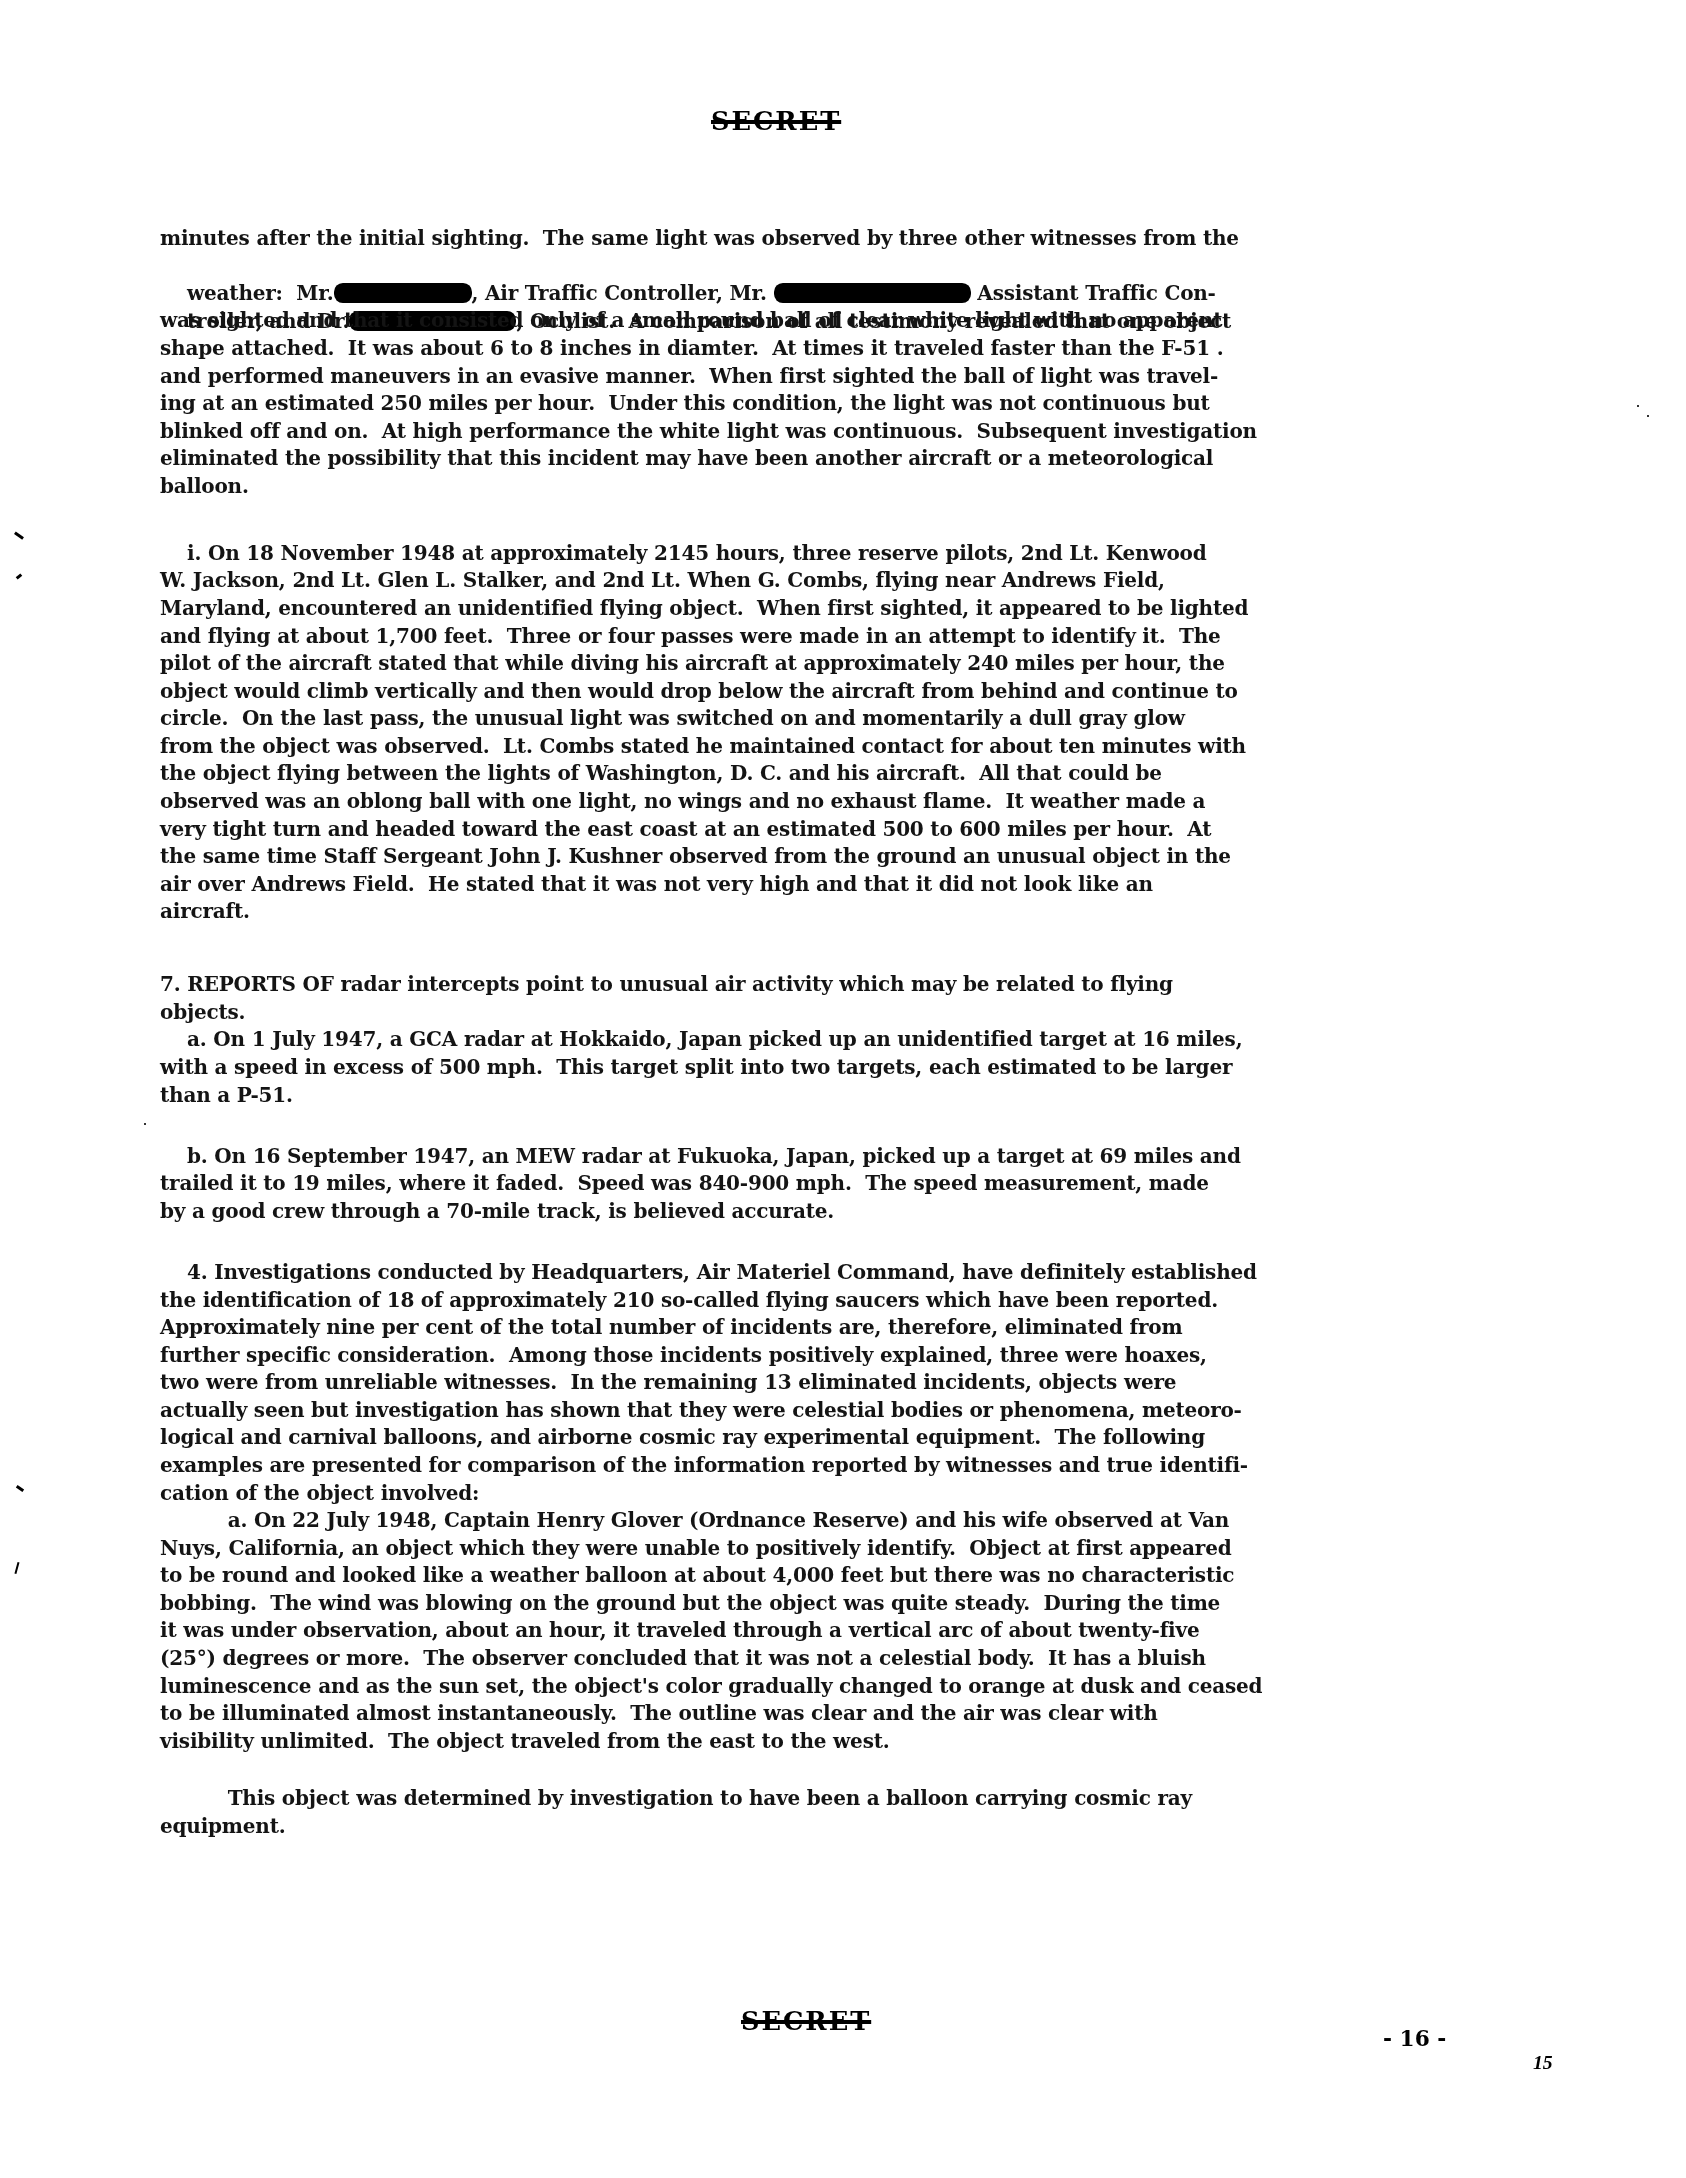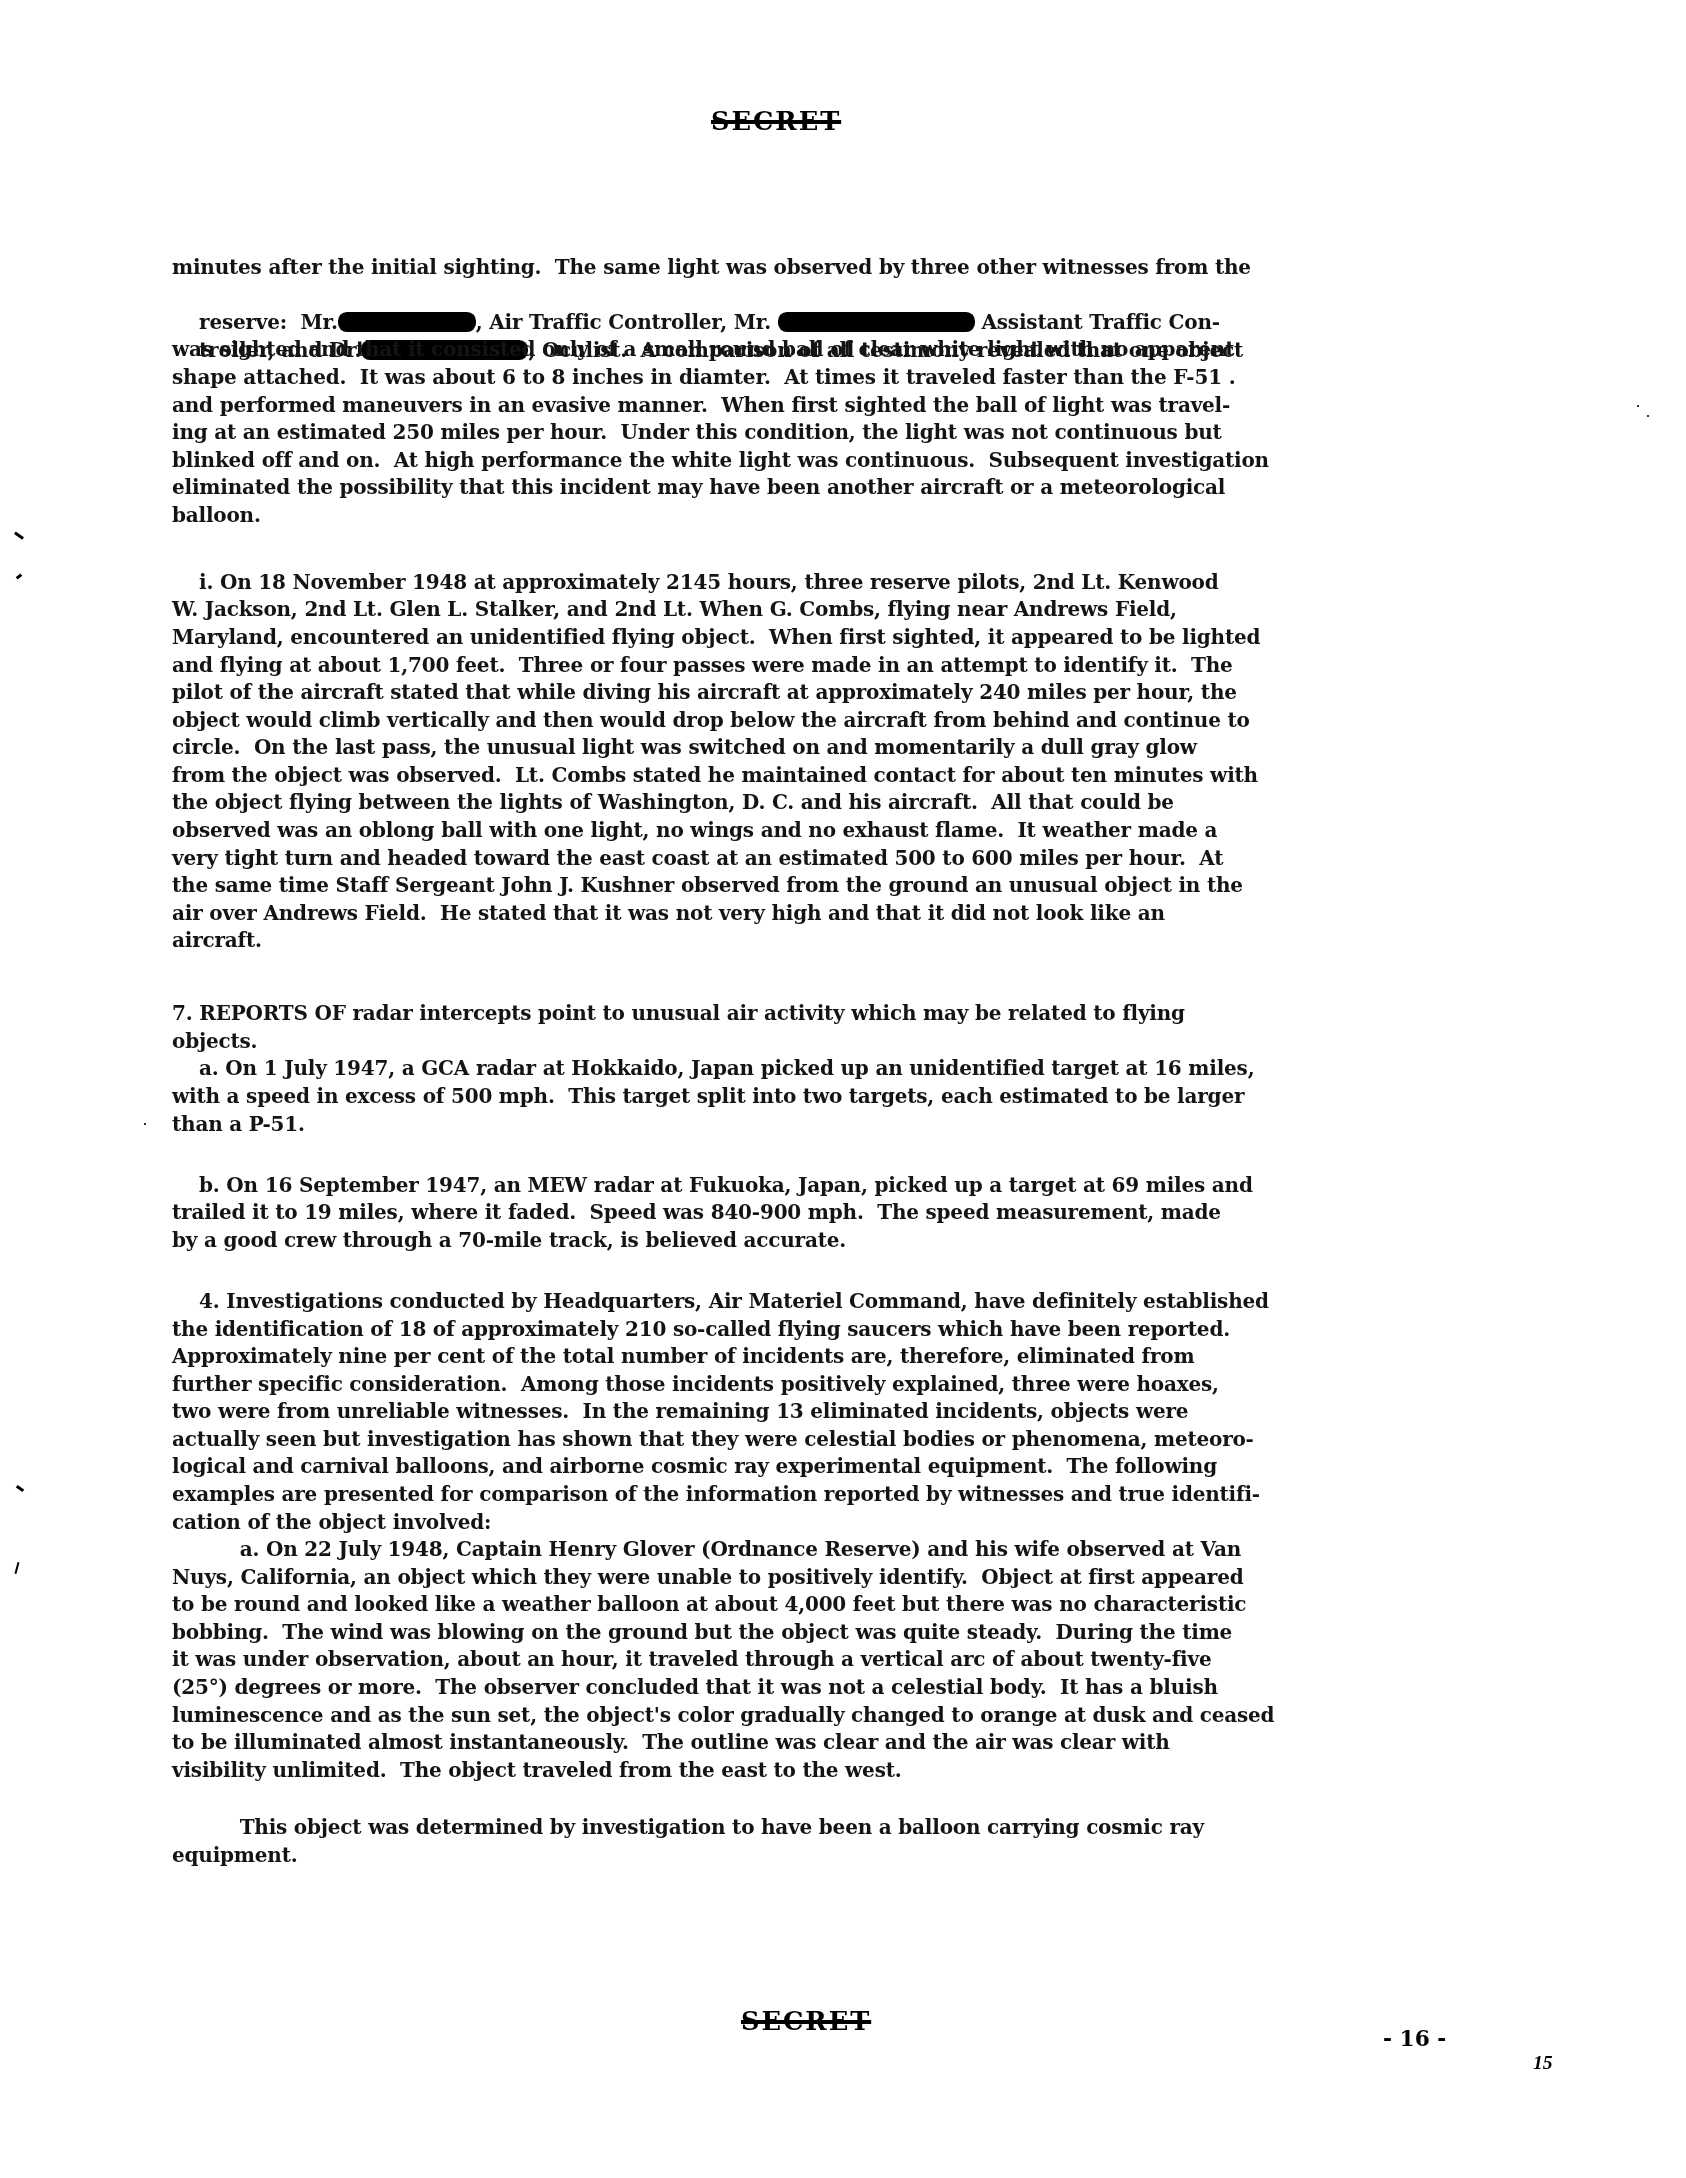--- a/index.html
+++ b/index.html
@@ -1,40 +1,40 @@
 <!DOCTYPE html>
 <html><head>
 <meta charset="utf-8">
 <style>
   html, body { margin:0; padding:0; background:#ffffff; }
   body { width:1686px; height:2179px; position:relative; overflow:hidden;
          font-family:"DejaVu Serif", serif; color:#111; }
   .stamp { position:absolute; font-family:"DejaVu Serif", serif; font-weight:bold;
            font-size:25.6px; letter-spacing:2px; color:#000; text-decoration:line-through;
            text-decoration-thickness:3.9px; }
-  .ln { position:absolute; left:172px; white-space:pre; font-weight:bold;
-        font-size:20px; line-height:27.6px; letter-spacing:-0.2px; color:#141414;margin-top:29px; }
+  .ln { position:absolute; left:160px; white-space:pre; font-weight:bold;
+        font-size:20px; line-height:27.6px; letter-spacing:-0.2px; color:#141414; }
   .redact { display:inline-block; background:#000; height:19.7px; vertical-align:-3px;
             border-radius:8.9px; }
   .pageno { position:absolute; font-weight:bold; font-size:21.7px; color:#000; }
   .pageno2 { position:absolute; font-family:"Liberation Serif", serif; font-weight:bold;
              font-size:19.7px; color:#000;font-style:italic; }
   .mark { position:absolute; background:#000; }
   .speck { position:absolute; width:2px; height:2px; background:#333; }
 </style>
 </head>
 <body>
 
 <div>
 
   <div class="stamp" style="left:711px; top:106px;">SECRET</div>
 
   <div class="ln" style="top:225px">minutes after the initial sighting.  The same light was observed by three other witnesses from the</div>
   <div class="ln" style="top:252px">
-    <span>reserve:  Mr.</span><span class="redact" style="width:138px"></span><span>, Air Traffic Controller, Mr. </span><span class="redact" style="width:197px"></span><span> Assistant Traffic Con-</span>
+    <span>weather:  Mr.</span><span class="redact" style="width:138px"></span><span>, Air Traffic Controller, Mr. </span><span class="redact" style="width:197px"></span><span> Assistant Traffic Con-</span>
   </div>
   <div class="ln" style="top:280px">
     <span>troller, and Dr.</span><span class="redact" style="width:167px"></span><span>, Oculist.  A comparison of all testimony revealed that one object</span>
   </div>
   <div class="ln" style="top:307px">was sighted and that it consisted only of a small round ball of clear white light with no apparent</div>
   <div class="ln" style="top:335px">shape attached.  It was about 6 to 8 inches in diamter.  At times it traveled faster than the F-51 .</div>
   <div class="ln" style="top:363px">and performed maneuvers in an evasive manner.  When first sighted the ball of light was travel-</div>
   <div class="ln" style="top:390px">ing at an estimated 250 miles per hour.  Under this condition, the light was not continuous but</div>
   <div class="ln" style="top:418px">blinked off and on.  At high performance the white light was continuous.  Subsequent investigation</div>
   <div class="ln" style="top:445px">eliminated the possibility that this incident may have been another aircraft or a meteorological</div>

